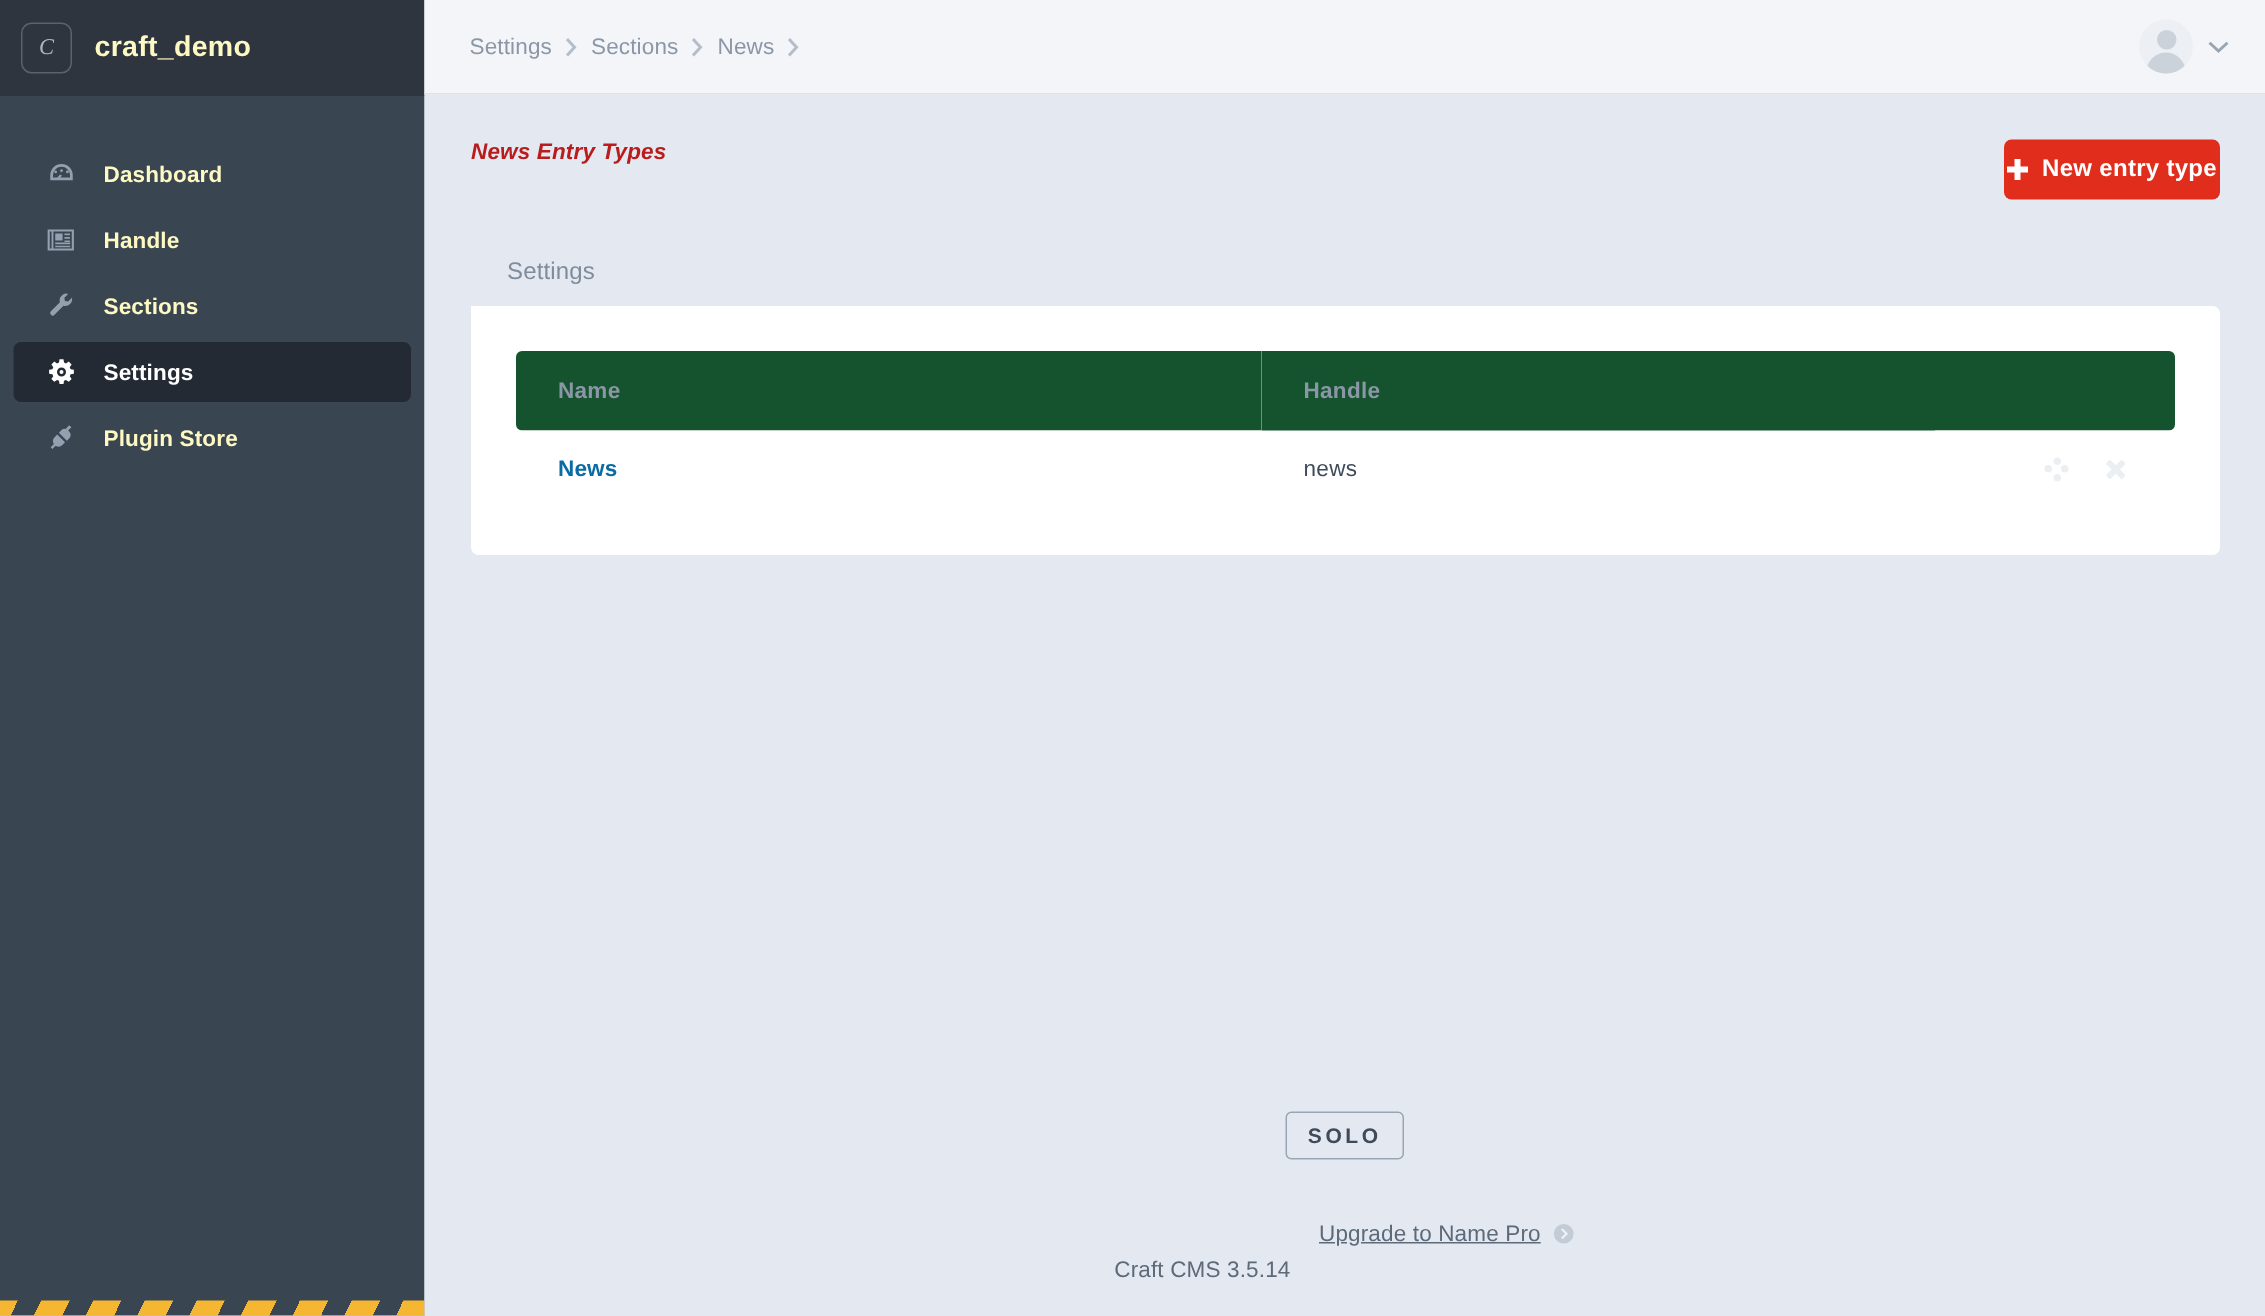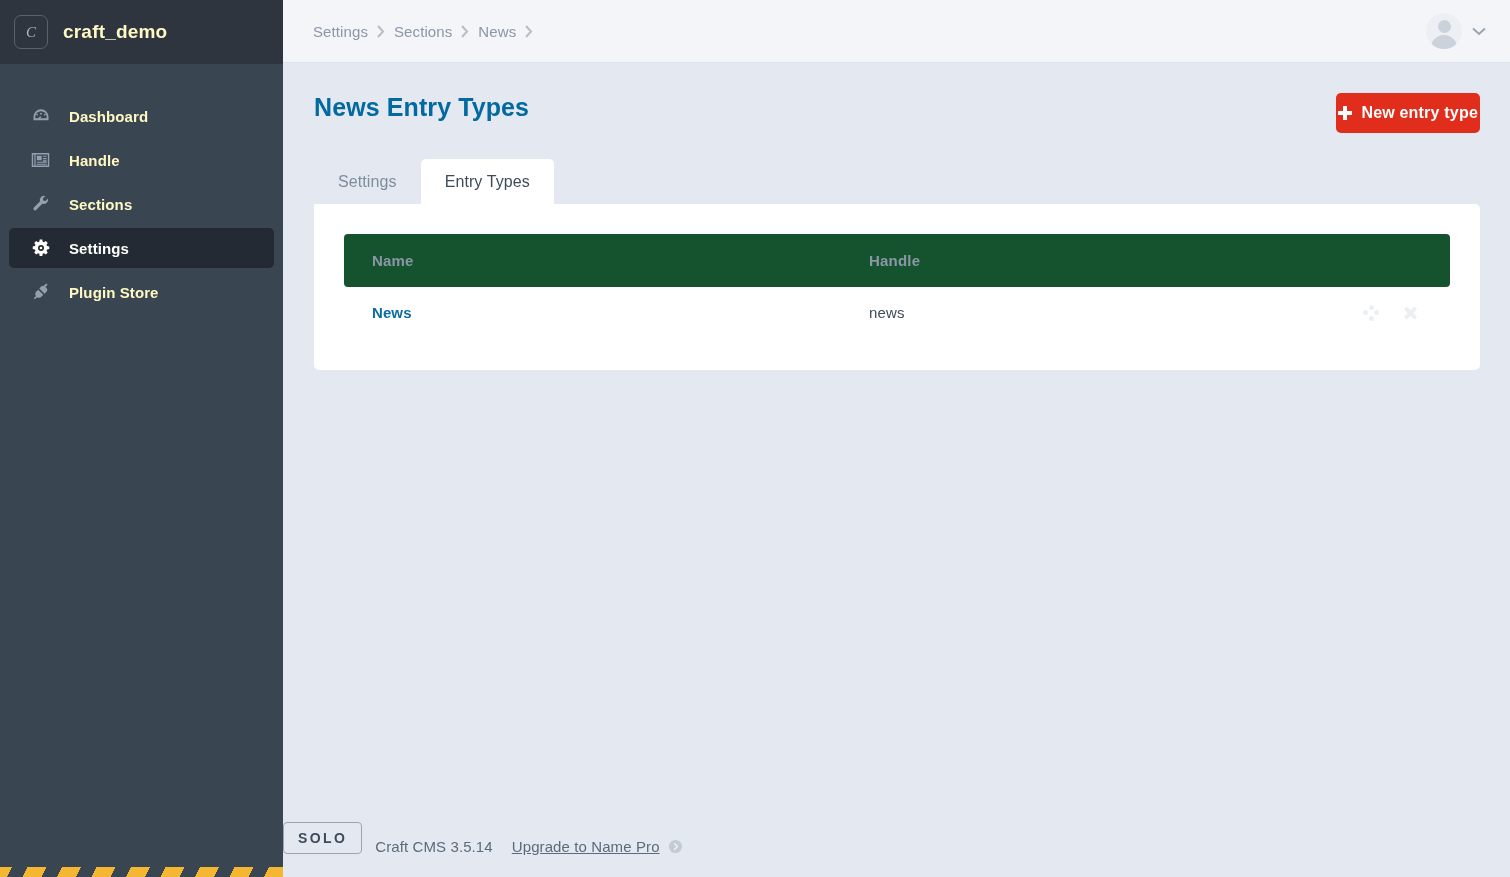--- a/index.html
+++ b/index.html
@@ -86,21 +86,21 @@
     position: absolute; width: 26px; height: 20px; border-radius: 13px 13px 0 0;
     background: #ccd2da; left: 5px; top: 22px;
   }
   .chev-down { margin-left: 10px; display: flex; align-items: center; }
   .chev-down svg { stroke: #9aa5b3; fill: none; stroke-width: 2; }
 
   .page-head {
     display: flex; align-items: flex-start; justify-content: space-between;
     padding: 30px 30px 0 31px;
   }
-  .page-title { font-size: 25px; font-weight: bold; color: #0369a1; letter-spacing: .1px; }
+  .page-title { font-size: 15px; font-weight: bold; color: #b91c1c; letter-spacing: .1px; font-style: italic; }
   .btn-primary {
     display: inline-flex; align-items: center; gap: 9px;
     background: #e12d1b; color: #fff;
     font-size: 16px; font-weight: bold;
     padding: 12px 2px; border: none; border-radius: 5px; cursor: pointer;
     letter-spacing: .2px; line-height: 1;
   }
   .btn-primary .plus {
     position: relative; width: 14px; height: 14px; flex: none;
   }
@@ -150,29 +150,29 @@
   .del-btn::before, .del-btn::after {
     content: ""; position: absolute; left: 0; top: 6px;
     width: 15px; height: 4px; background: #eceff2; border-radius: 1px;
   }
   .del-btn::before { transform: rotate(45deg); }
   .del-btn::after  { transform: rotate(-45deg); }
 
   
   .footer {
     position: absolute; left: 0; right: 0; bottom: 22px;
-    display: flex; align-items: center; gap: 13px;
+    display: flex; flex-direction: column; align-items: center;
   }
   .edition-badge {
     border: 1px solid #99a5b4; border-radius: 4px;
     padding: 7px 14px; font-size: 14px; font-weight: bold;
     letter-spacing: 2.4px; color: #3f4b5b; background: transparent; cursor: pointer;
   }
   .footer-line { margin-top: 17px; display: flex; align-items: center; gap: 19px; font-size: 15px; color: #5c6a7a; }
-  .footer-version { letter-spacing: .1px; }
+  .footer-version { letter-spacing: .1px; margin-top: 48px; }
   .upgrade-link { display: inline-flex; align-items: center; gap: 8px; color: #5c6a7a; text-decoration: underline; cursor: pointer; letter-spacing: .1px; }
   .upgrade-link .arrow-circle svg { display: block; }
 </style>
 </head>
 <body>
 
 <div class="app">
 
   <aside class="sidebar">
     <div class="sidebar-header">
@@ -272,21 +272,20 @@
     <div class="page-head">
       <h1 class="page-title">News Entry Types</h1>
       <button class="btn-primary">
         <span class="plus"></span>
         <span>New entry type</span>
       </button>
     </div>
 
     <div class="tabs">
       <div class="tab">Settings</div>
-      <div class="tab active">Entry Types</div>
     </div>
 
     <div class="card">
       <table class="tbl">
         <thead>
           <tr>
             <th class="col-name">Name</th>
             <th class="col-handle">Handle</th>
             <th class="col-actions"></th>
           </tr>

